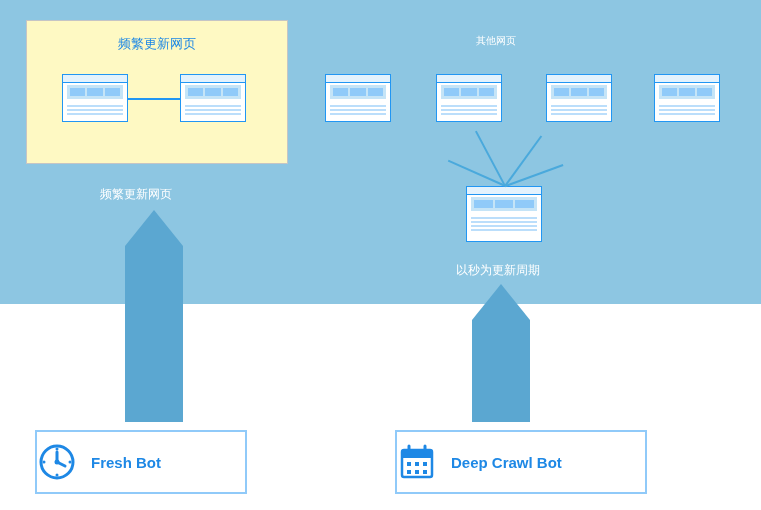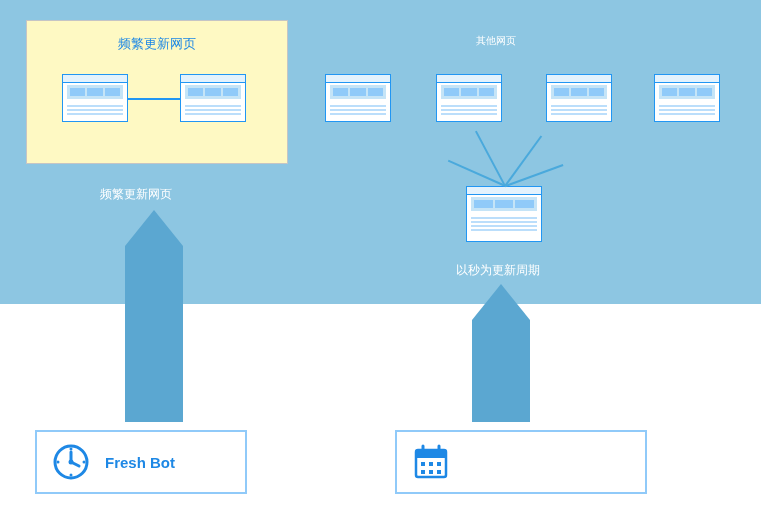--- a/index.html
+++ b/index.html
@@ -11,21 +11,21 @@
 .page-icon .top-bar{height:8px;border-bottom:1px solid #2196f3;background:#e3f2fd}
 .page-icon .mid-band{height:14px;background:#c5e4f7;margin:2px 4px;display:flex;gap:2px;padding:3px}
 .page-icon .mid-band div{flex:1;background:#90caf9}
 .page-icon .lines{padding:2px 4px}
 .page-icon .line{height:2px;background:#bbdefb;margin:2px 0;display:flex;justify-content:space-between}
 .connector{position:absolute;height:1.5px;background:#2196f3}
 .other-title{position:absolute;left:476px;top:34px;color:#fff;font-size:10px}
 .cycle-label{position:absolute;color:#fff;font-size:12px}
 .arrow-up{position:absolute;width:58px;background:#5ba7d1}
 .arrow-up .head{width:0;height:0;border-left:29px solid transparent;border-right:29px solid transparent;border-bottom:36px solid #5ba7d1;position:absolute;top:-36px;left:0}
-.bot-box{position:absolute;width:212px;height:64px;border:2px solid #90caf9;background:#fff;display:flex;align-items:center;padding-left:14px;gap:14px}
+.bot-box{position:absolute;width:212px;height:64px;border:2px solid #90caf9;background:#fff;display:flex;align-items:center;gap:14px}
 .bot-label{color:#1e88e5;font-size:15px;font-weight:bold}
 .spoke{position:absolute;width:1.5px;background:#4aa9dc;transform-origin:bottom center}
 </style>
 </head>
 <body>
 
 <div class="blue-bg"></div>
 
 <div class="frequent-box">
   <div class="frequent-title">频繁更新网页</div>
@@ -164,13 +164,14 @@
     <rect x="5" y="8" width="30" height="8" fill="#1e88e5"></rect>
     <line x1="12" y1="4" x2="12" y2="11" stroke="#1e88e5" stroke-width="3" stroke-linecap="round"></line>
     <line x1="28" y1="4" x2="28" y2="11" stroke="#1e88e5" stroke-width="3" stroke-linecap="round"></line>
     <rect x="10" y="20" width="4" height="4" fill="#1e88e5"></rect>
     <rect x="18" y="20" width="4" height="4" fill="#1e88e5"></rect>
     <rect x="26" y="20" width="4" height="4" fill="#1e88e5"></rect>
     <rect x="10" y="28" width="4" height="4" fill="#1e88e5"></rect>
     <rect x="18" y="28" width="4" height="4" fill="#1e88e5"></rect>
     <rect x="26" y="28" width="4" height="4" fill="#1e88e5"></rect>
   </svg>
+  <div class="bot-label">Deep Crawl Bot</div>
 </div>
 
 </body></html>

